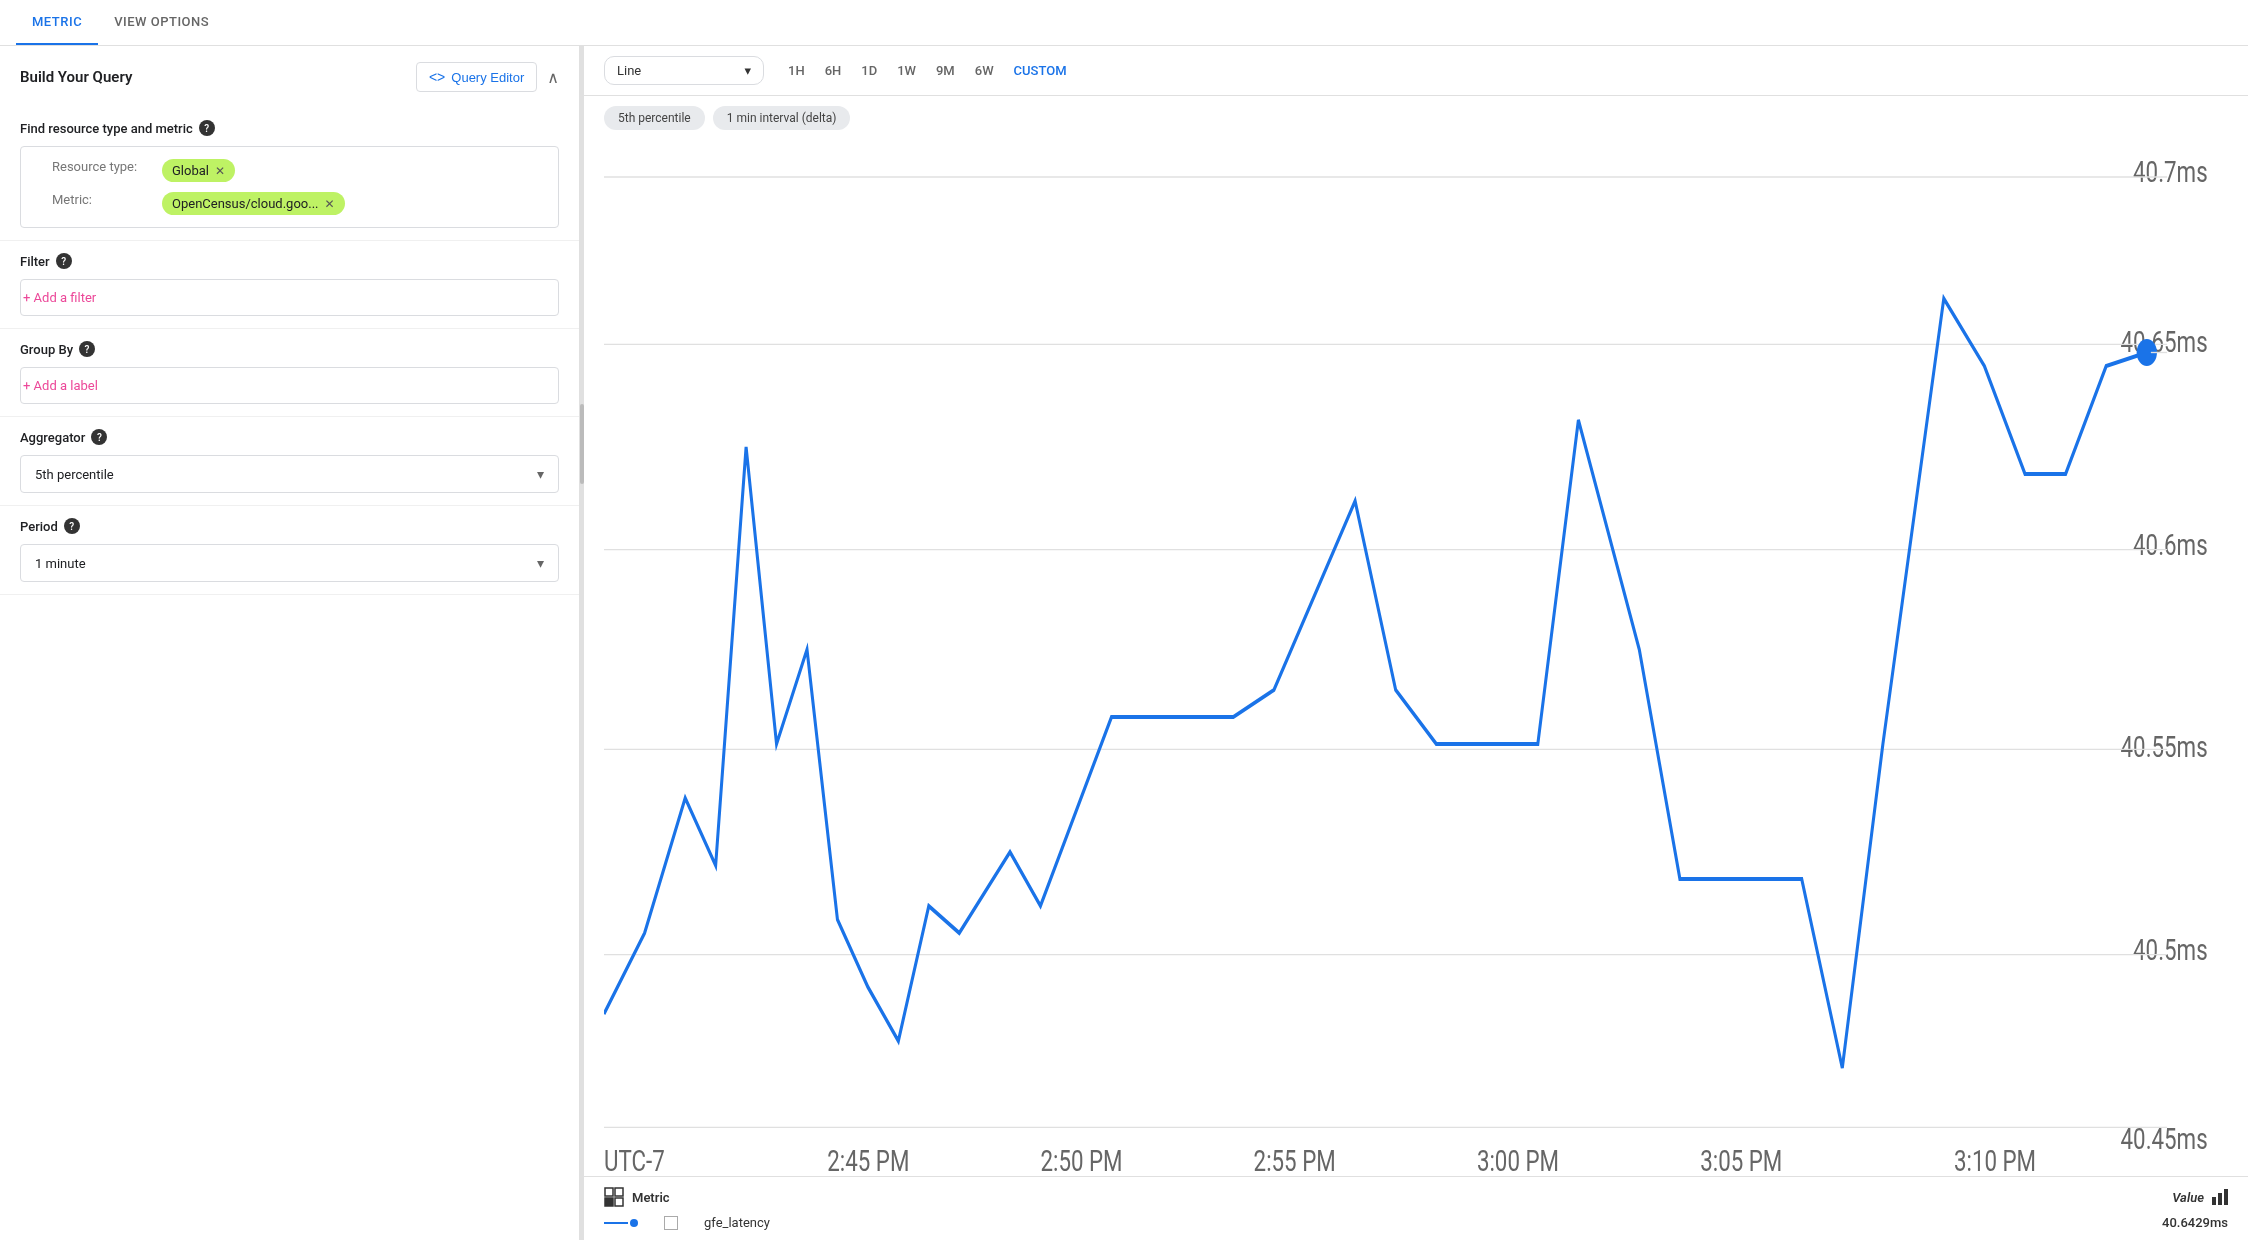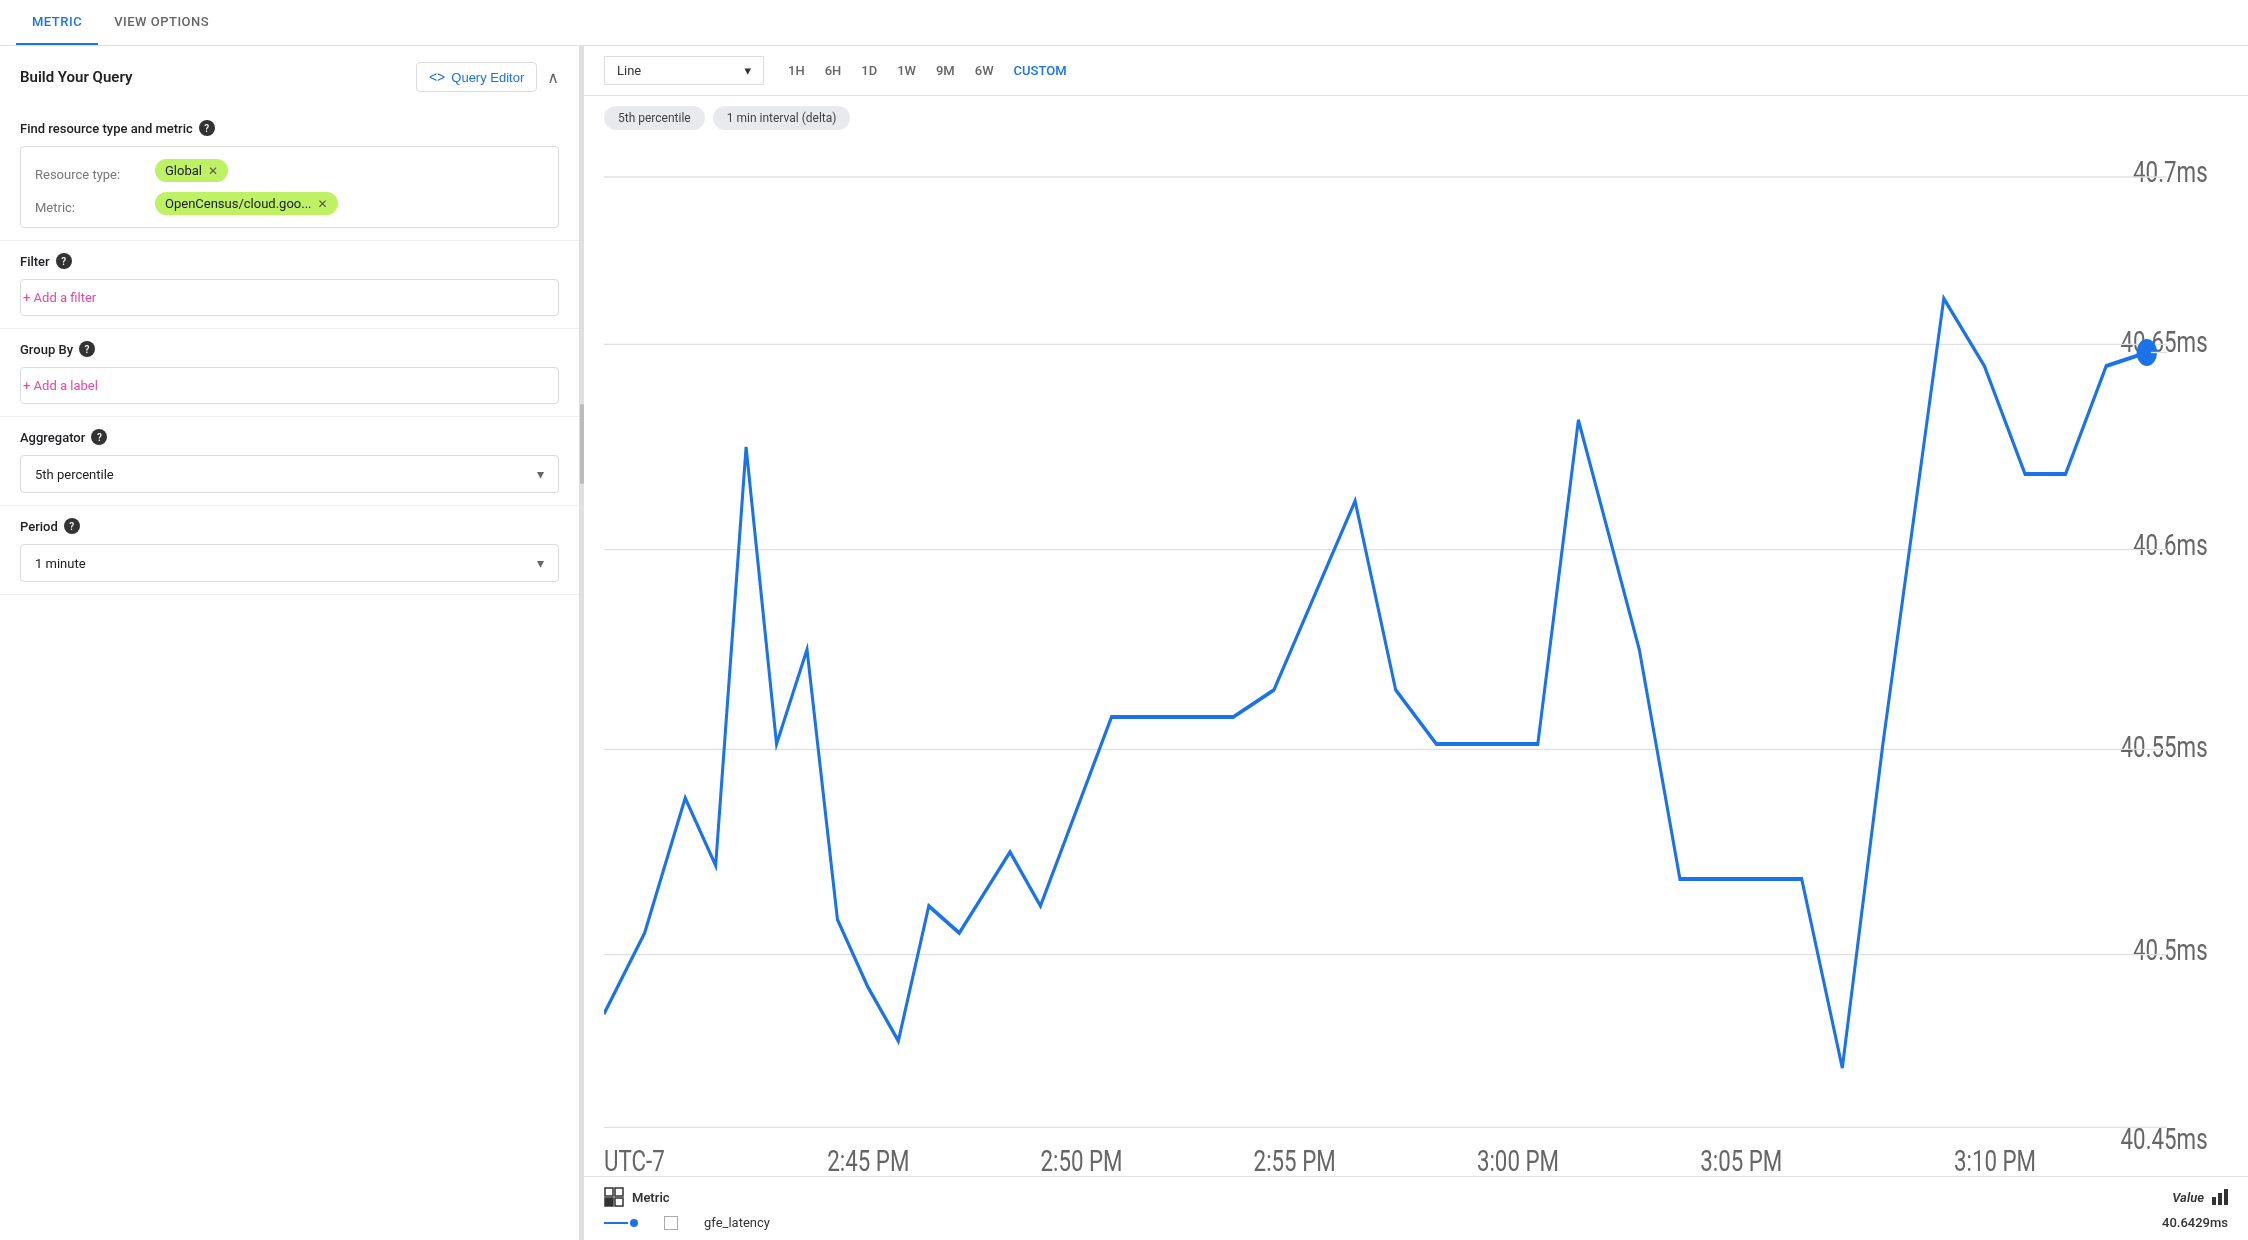--- a/index.html
+++ b/index.html
@@ -18,36 +18,36 @@
     .query-title { font-size: 15px; font-weight: 600; color: #202124; }
     .query-editor-btn { display: flex; align-items: center; gap: 6px; border: 1px solid #dadce0; border-radius: 4px; padding: 6px 12px; font-size: 13px; color: #1a73e8; cursor: pointer; background: #fff; }
     .code-icon { font-size: 14px; color: #1a73e8; }
     .collapse-btn { color: #666; cursor: pointer; font-size: 16px; }
 
     .section { padding: 12px 20px; border-bottom: 1px solid #f0f0f0; }
     .section-label { font-size: 13px; font-weight: 500; color: #202124; margin-bottom: 10px; display: flex; align-items: center; gap: 6px; }
     .help-icon { width: 16px; height: 16px; border-radius: 50%; background: #333; color: #fff; font-size: 10px; display: inline-flex; align-items: center; justify-content: center; cursor: pointer; flex-shrink: 0; }
 
     .resource-box { border: 1px solid #dadce0; border-radius: 4px; padding: 12px 14px; }
-    .resource-row { display: flex; align-items: flex-end; gap: 10px; margin-bottom: 10px; }
+    .resource-row { display: flex; align-items: flex-start; margin-bottom: 10px; margin-left: 17px; }
     .resource-row:last-child { margin-bottom: 0; }
     .resource-row-label { font-size: 13px; color: #777; min-width: 110px; }
     .chip { display: inline-flex; align-items: center; gap: 6px; background: #bef264; border-radius: 16px; padding: 4px 10px; font-size: 13px; color: #202124; }
     .chip-close { cursor: pointer; color: #555; font-size: 12px; }
 
     .input-box { border: 1px solid #dadce0; border-radius: 4px; padding: 10px 2px; color: #ec4899; font-size: 13px; cursor: text; }
 
     .aggregator-select, .period-select { border: 1px solid #dadce0; border-radius: 4px; padding: 10px 14px; font-size: 13px; color: #202124; display: flex; align-items: center; justify-content: space-between; cursor: pointer; }
     .dropdown-arrow { color: #666; font-size: 14px; }
 
     
     .right-panel { flex: 1; display: flex; flex-direction: column; overflow: hidden; }
 
     .chart-toolbar { display: flex; align-items: center; gap: 16px; padding: 10px 20px; border-bottom: 1px solid #e0e0e0; }
-    .chart-type-select { display: flex; align-items: flex-start; gap: 8px; border: 1px solid #dadce0; border-radius: 1px; padding: 6px 12px; font-size: 13px; cursor: pointer; min-width: 160px; }
+    .chart-type-select { display: flex; align-items: flex-start; gap: 8px; border: 1px solid #dadce0; border-radius: 10px; padding: 6px 12px; font-size: 13px; cursor: pointer; min-width: 160px; }
     .time-btns { display: flex; align-items: center; gap: 20px; margin-left: 8px; }
     .time-btn { font-size: 13px; color: #666; cursor: pointer; font-weight: 500; }
     .time-btn.active { color: #1a73e8; }
 
     .chips-row { display: flex; gap: 8px; padding: 10px 20px; }
     .filter-chip { background: #e8eaed; border-radius: 16px; padding: 5px 14px; font-size: 12px; color: #444; }
 
     .chart-area { flex: 1; position: relative; padding: 10px 20px 0; overflow: hidden; }
     .chart-svg { width: 100%; height: 100%; }
 

